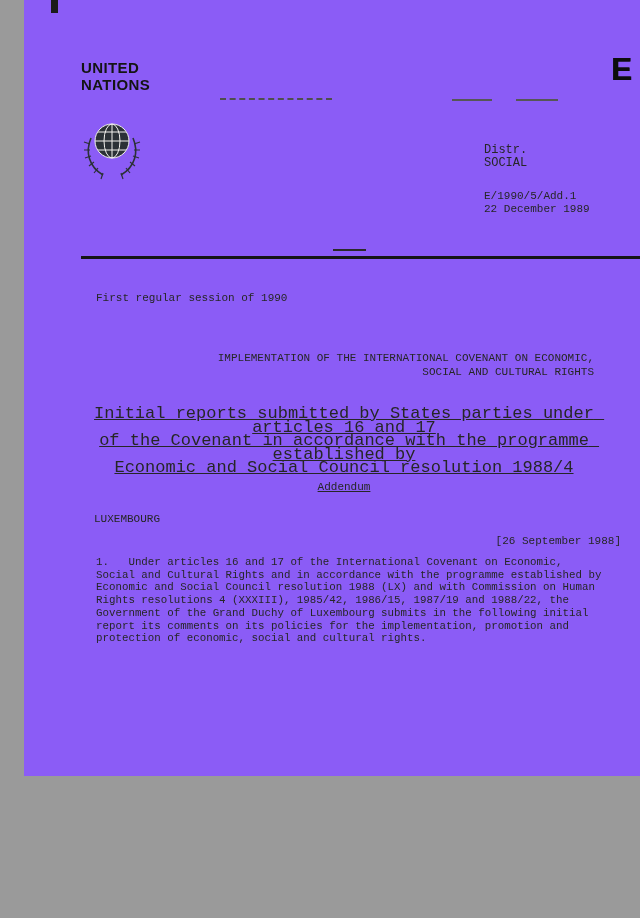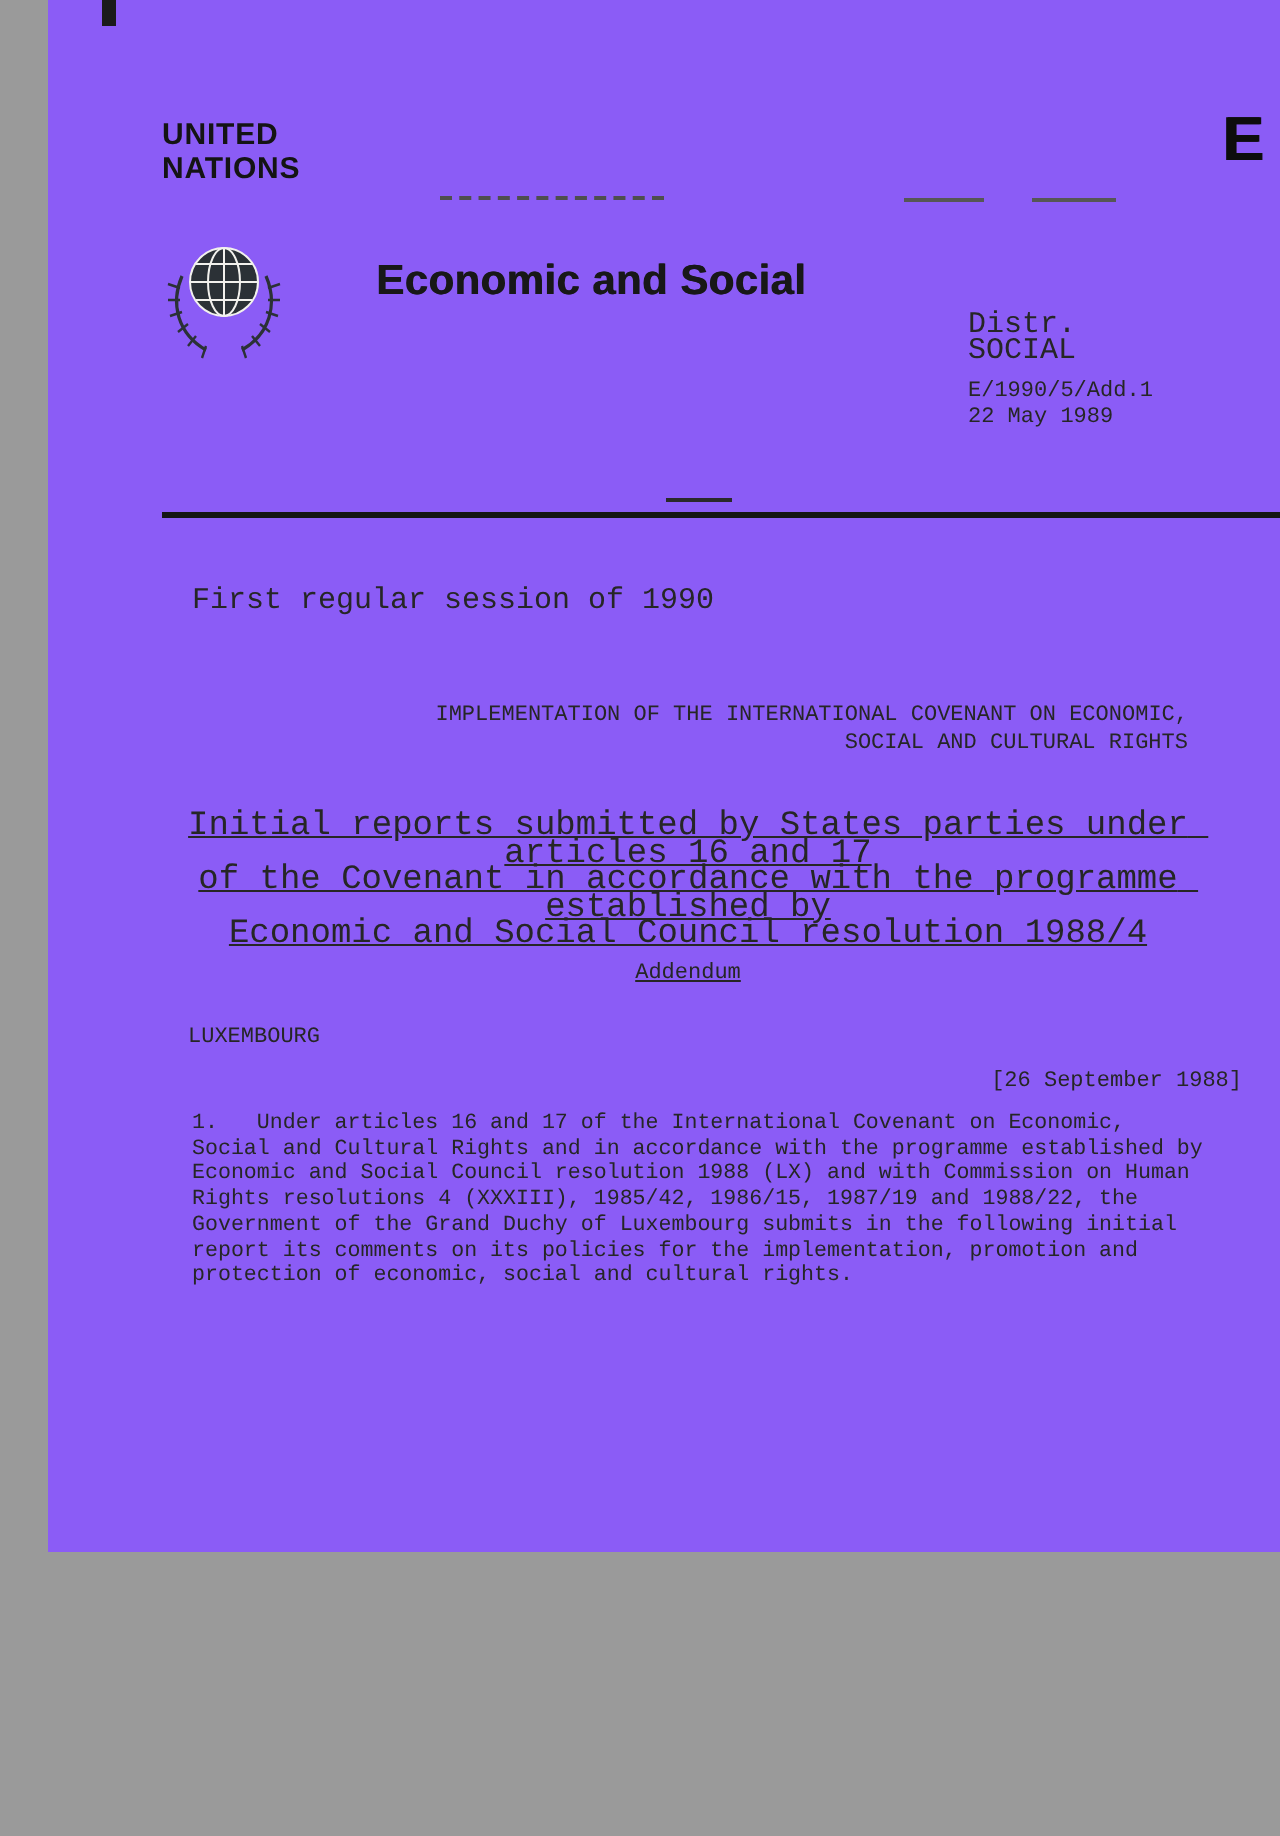--- a/index.html
+++ b/index.html
@@ -10,27 +10,27 @@
   .pre{white-space:pre-wrap;}
 
   .scan-corner{left:27px;top:0;width:7px;height:13px;background:#1b1b1b;}
   .org-name{left:57px;top:59px;font-size:15px;font-weight:700;line-height:17px;letter-spacing:.4px;color:#141414;}
   .series-letter{left:587px;top:52px;font-size:31px;font-weight:700;color:#0d0d0d;text-shadow:.7px 0 0 #0d0d0d;}
   .scan-dash-1{left:196px;top:98px;width:112px;border-top:2px dashed #4e4e4e;height:0;}
   .scan-dash-2{left:428px;top:99px;width:40px;border-top:2px solid #565656;height:0;}
   .scan-dash-3{left:492px;top:99px;width:42px;border-top:2px solid #565656;height:0;}
   .emblem{left:56px;top:114px;}
   .council{left:164px;top:127px;font-size:21px;font-weight:700;line-height:27px;letter-spacing:.2px;color:#181818;text-shadow:.4px 0 0 #181818;}
-  .distr{left:460px;top:156px;font-size:15px;line-height:13px;}
+  .distr{left:460px;top:144px;font-size:12px;line-height:13px;}
   .symbol{left:460px;top:190px;font-size:11px;line-height:13px;}
   .lang{left:460px;top:227px;font-size:11px;line-height:13px;}
   .orig-gap{display:inline-block;width:14px;}
   .rule-notch{left:309px;top:249px;width:33px;height:2px;background:#2a2a2a;}
   .rule{left:57px;top:256px;width:583px;height:3px;background:#151515;}
-  .session{left:72px;top:292px;font-size:15px;}
+  .session{left:72px;top:292px;font-size:11px;}
   .title{left:70px;top:352px;width:500px;text-align:right;font-size:11px;line-height:13.5px;}
   .subtitle{left:70px;top:407px;width:500px;text-align:center;font-size:17px;line-height:13.5px;text-decoration:underline;}
   .addendum{left:70px;top:481px;width:500px;text-align:center;font-size:11px;text-decoration:underline;}
   .country{left:70px;top:513px;width:500px;font-size:11px;}
   .received{left:70px;top:535px;width:527px;text-align:right;font-size:11px;}
   .para{left:72px;top:556px;width:512px;font-size:10.8px;line-height:12.7px;}
   .footer-ref{left:57px;top:862px;font-size:11px;}
 </style>
 </head>
 <body>
@@ -65,31 +65,30 @@
         <path d="M53,24 C59,38 55,53 41,61"></path>
       </g>
       <g stroke="#2b3136" stroke-width="1.2" fill="none">
         <path d="M10,30 l-6,-2 M10,36 l-6,0 M11,42 l-6,2 M14,48 l-5,4 M18,54 l-4,5 M23,59 l-2,6"></path>
         <path d="M54,30 l6,-2 M54,36 l6,0 M53,42 l6,2 M50,48 l5,4 M46,54 l4,5 M41,59 l2,6"></path>
       </g>
     </svg>
   </div>
 
   <div class="abs sans council">
-    <div>Economic and Social</div>
   </div>
 
   <div class="abs distr">
     <div>Distr.</div>
     <div>SOCIAL</div>
   </div>
 
   <div class="abs symbol">
     <div>E/1990/5/Add.1</div>
-    <div>22 May 1989</div>
+    <div>22 December 1989</div>
   </div>
 
 
   <div class="abs rule-notch"></div>
   <div class="abs rule"></div>
 
   <div class="abs session">First regular session of 1990</div>
 
   <div class="abs title pre">IMPLEMENTATION OF THE INTERNATIONAL COVENANT ON ECONOMIC,
 SOCIAL AND CULTURAL RIGHTS</div>

